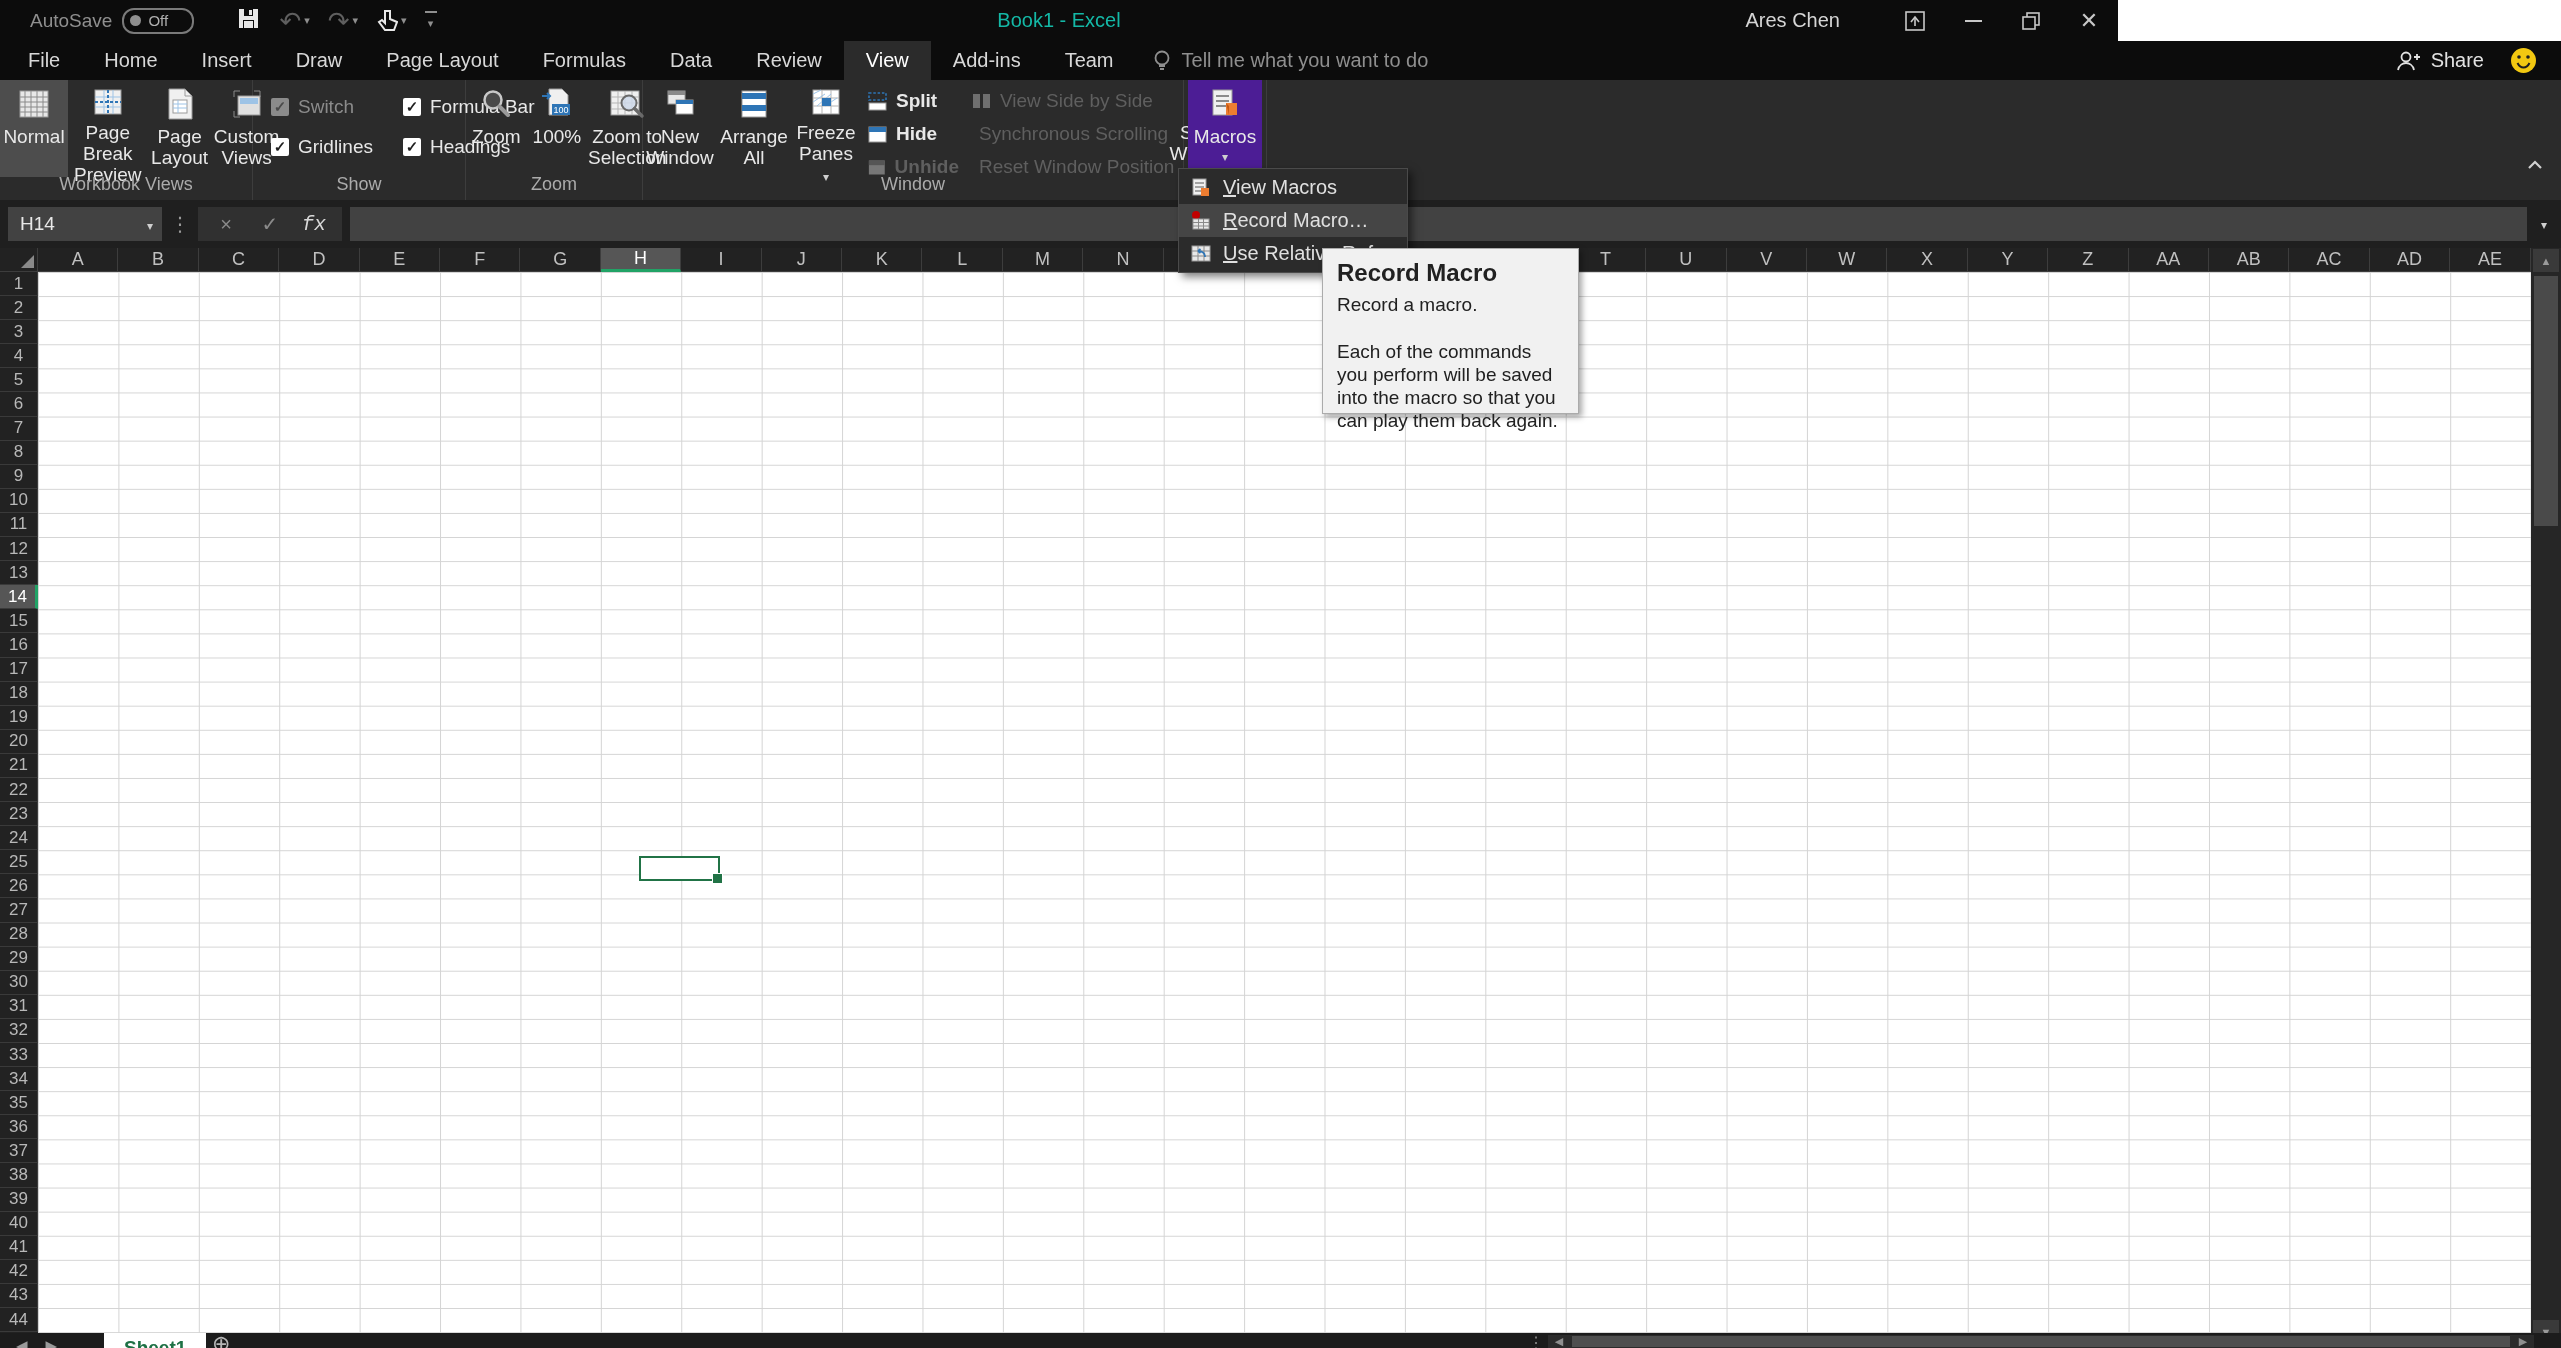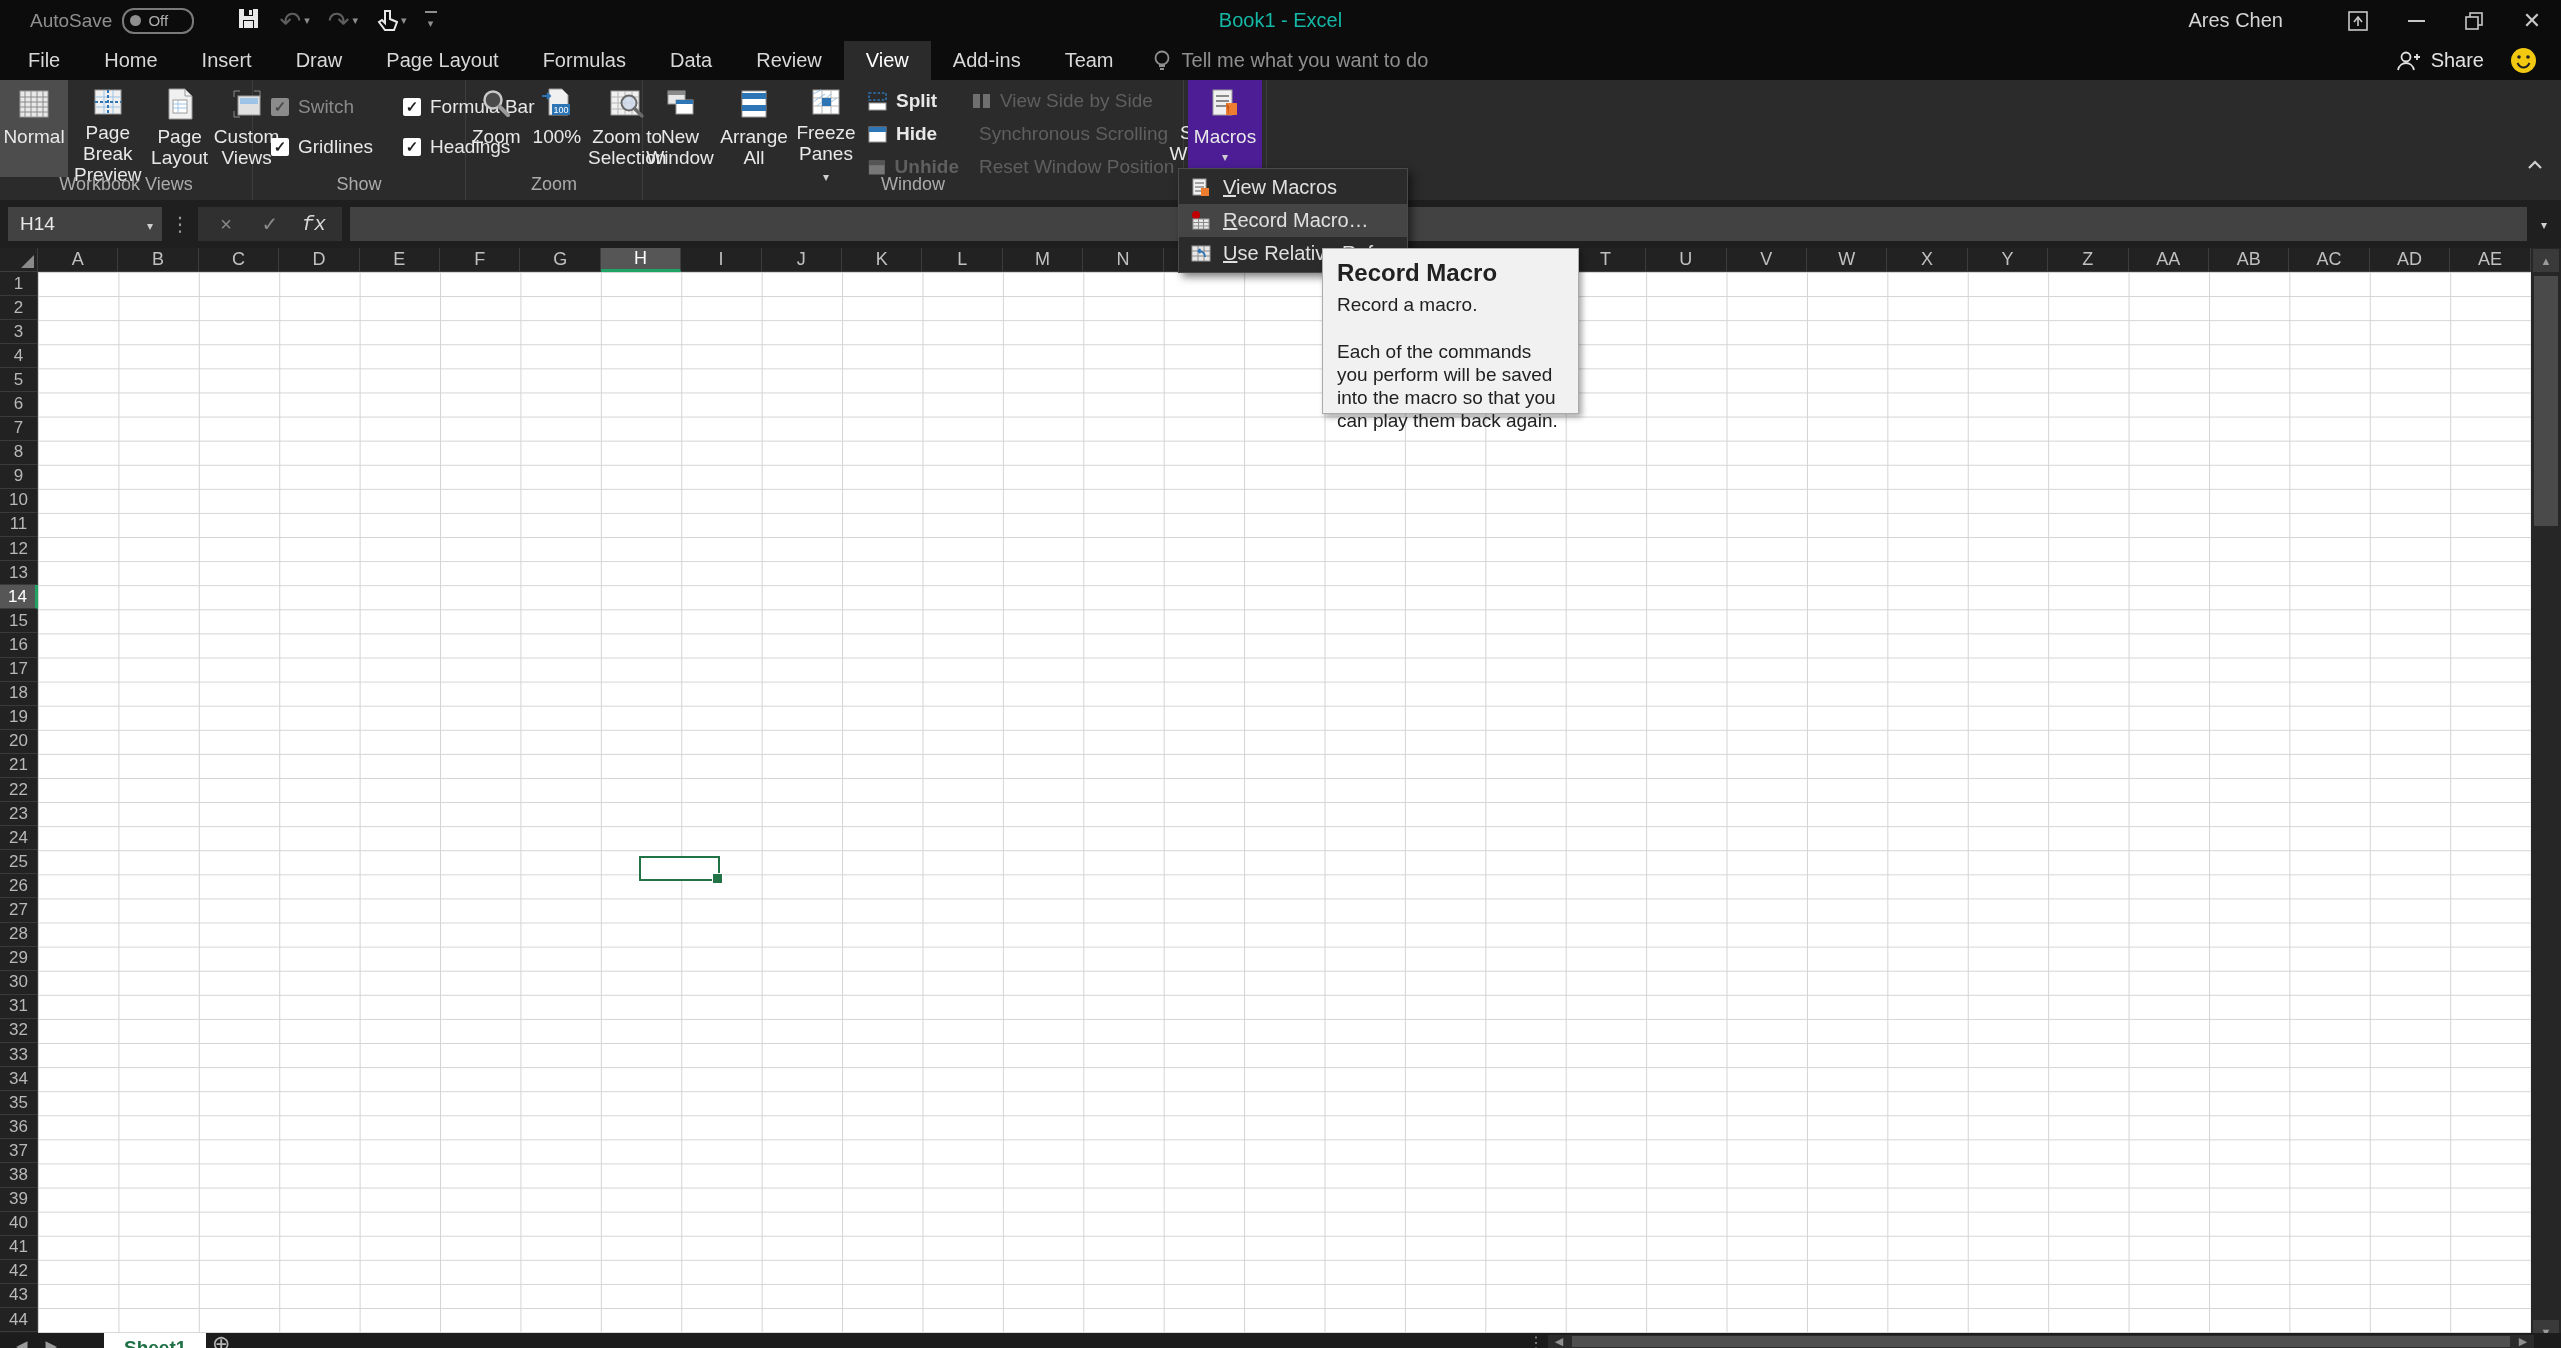--- a/index.html
+++ b/index.html
@@ -1,20 +1,20 @@
 <!DOCTYPE html>
 <html><head>
 <meta charset="utf-8">
 <style>
   html,body{margin:0;padding:0;background:#000;}
   .screen{position:relative;width:2561px;height:1348px;overflow:hidden;
     font-family:"Liberation Sans",sans-serif;background:#fff;}
 
   
-  .titlebar{position:absolute;left:0;top:0;width:2561px;height:41px;background:#0c0c0c;
+  .titlebar{position:absolute;left:0;top:0;width:2118px;height:41px;background:#0c0c0c;
     display:flex;align-items:center;color:#c8c8c8;}
   .qat{display:flex;align-items:center;gap:18px;margin-left:30px;}
   .autosave{display:flex;align-items:center;gap:10px;color:#8f8f8f;font-size:19px;}
   .toggle{width:56px;height:22px;border:2px solid #7a7a7a;border-radius:12px;display:flex;align-items:center;gap:7px;padding:0 6px;}
   .toggle .dot{width:11px;height:11px;border-radius:50%;background:#8f8f8f;}
   .toggle .tlabel{font-size:15px;color:#b0b0b0;}
   .qbtn{display:flex;align-items:center;gap:3px;}
   .qcaret{font-size:11px;color:#8f8f8f;}
   .undo,.redo{font-size:26px;color:#5f5f5f;line-height:20px;}
   .qat-sep{width:6px;}

